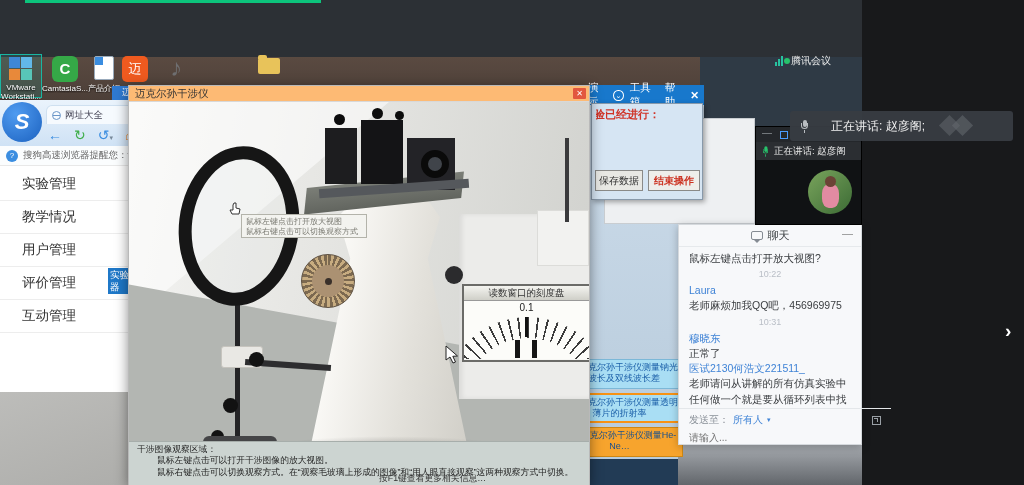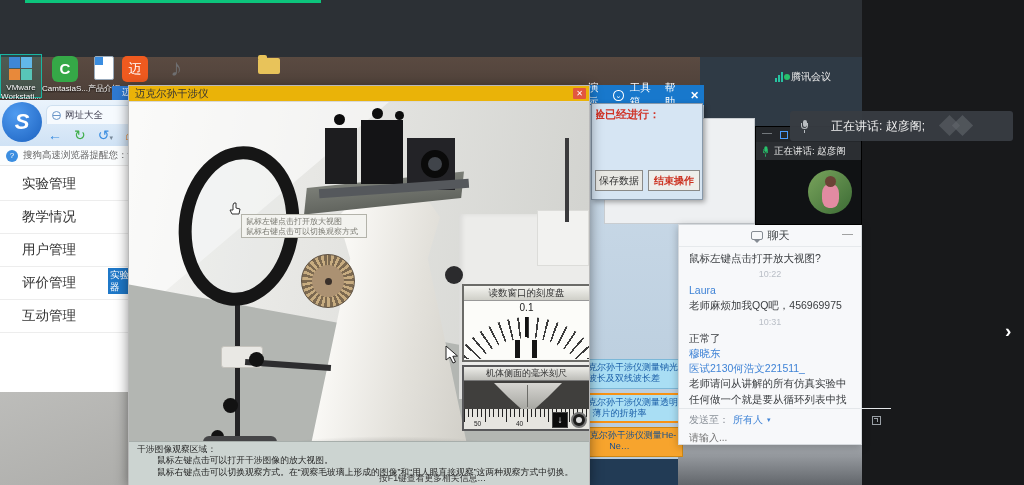--- a/index.html
+++ b/index.html
@@ -60,21 +60,21 @@
     <div class="a" style="left:2px;top:0;width:26px;height:26px;border-radius:5px;background:#ef5a1f;color:#fff;font-size:13px;text-align:center;line-height:26px">迈</div>
     <div class="a" style="left:-8px;top:30px;width:44px;background:#2f7ad1;color:#fff;font-size:8.5px;text-align:center;padding:1px 0">迈克...</div>
   </div>
   <div class="a" style="left:170px;top:54px;color:#6f6f71;font-size:24px;z-index:4">♪</div>
   <div class="a" style="left:258px;top:58px;width:22px;height:16px;background:#e8c35a;border-radius:2px;z-index:4">
     <div class="a" style="left:0;top:-3px;width:9px;height:4px;background:#e8c35a;border-radius:2px 2px 0 0"></div>
   </div>
 
   <div class="a" style="left:700px;top:57px;width:162px;height:70px;background:#2f3a45;z-index:4"></div>
 
-  <div class="a flex" style="left:775px;top:70px;gap:1px;z-index:5">
+  <div class="a flex" style="left:775px;top:54px;gap:1px;z-index:5">
     <span style="display:inline-flex;align-items:flex-end;gap:1px">
       <i style="display:block;width:2px;height:4px;background:#27c2a0"></i>
       <i style="display:block;width:2px;height:7px;background:#27c2a0"></i>
       <i style="display:block;width:2px;height:10px;background:#27c2a0"></i>
     </span>
     <span style="width:6px;height:6px;border-radius:50%;background:#27c26b"></span>
     <span style="font-size:10px;color:#e8e8e8">腾讯会议</span>
   </div>
 
   <div class="a" style="left:0;top:100px;width:345px;height:292px;background:#fff;z-index:6">
@@ -145,21 +145,21 @@
 
   <div class="exp-item" style="top:359px;z-index:8">使用迈克尔孙干涉仪测量钠光的波长及双线波长差</div>
   <div class="exp-item" style="top:393px;z-index:8;border:2px solid #f79214">使用迈克尔孙干涉仪测量透明薄片的折射率</div>
   <div class="exp-item" style="top:427px;z-index:8;background:#f7a42d;border:1px solid #cf8713;color:#17508f">使用迈克尔孙干涉仪测量He-Ne…</div>
   <div class="a" style="left:583px;top:459px;width:121px;height:26px;background:#223b55;z-index:7"></div>
   <div class="a" style="left:678px;top:445px;width:184px;height:40px;background:linear-gradient(#a7abb0,#62666b);z-index:7"></div>
 
   <div class="a" style="left:108px;top:268px;width:34px;height:26px;background:#1f78c8;color:#fff;font-size:9.5px;line-height:1.25;padding:1px 2px;z-index:8">实验仪器</div>
 
   <div class="a" style="left:128px;top:85px;width:462px;height:400px;background:#fff;border:1px solid #b9b9b9;box-shadow:0 3px 12px rgba(0,0,0,.45);z-index:30">
-    <div class="a flex" style="left:0;top:0;width:460px;height:16px;background:#eab308;border-bottom:1px solid #d8d8d8;padding-left:6px">
+    <div class="a flex" style="left:0;top:0;width:460px;height:16px;background:#fdba74;border-bottom:1px solid #d8d8d8;padding-left:6px">
       <span style="font-size:10.5px;color:#333">迈克尔孙干涉仪</span>
       <span class="a" style="right:3px;top:2px;width:13px;height:11px;background:#e2573f;color:#fff;font-size:8px;text-align:center;line-height:11px;border-radius:1px">✕</span>
     </div>
 
     <div class="a" style="left:0;top:16px;width:460px;height:383px;overflow:hidden;background:linear-gradient(100deg,#f4f4f2 0%,#e6e6e3 40%,#cfd0cc 100%)">
 
       <div class="a" style="left:0;top:0;width:260px;height:220px;clip-path:polygon(0 0,100% 0,0 100%);background:rgba(255,255,255,.55)"></div>
       <div class="a" style="left:0;top:150px;width:460px;height:233px;clip-path:polygon(0 14%,100% 50%,100% 100%,0 100%);background:#b3b6b2"></div>
       <div class="a" style="left:330px;top:112px;width:130px;height:185px;background:#ececea;box-shadow:inset 3px 0 5px rgba(0,0,0,.08)"></div>
       <div class="a" style="left:408px;top:108px;width:52px;height:56px;background:#f2f2f0;border:1px solid #dcdcd9"></div>
@@ -205,38 +205,20 @@
         <div style="position:relative;height:58px;overflow:hidden;background:#fcfcf9">
           <div class="a" style="left:-21px;top:16px;width:170px;height:170px;border-radius:50%;background:repeating-conic-gradient(from -55deg,#3c3c3c 0deg 1.3deg,transparent 1.3deg 6.8deg)"></div>
           <div class="a" style="left:0;top:37px;width:128px;height:128px;border-radius:50%;background:#fcfcf9"></div>
           <div class="a" style="left:61px;top:16px;width:3px;height:20px;background:#111"></div>
           <div class="a" style="left:51px;top:39px;width:5px;height:18px;background:#151515"></div>
           <div class="a" style="left:68px;top:39px;width:5px;height:18px;background:#151515"></div>
           <div class="a" style="left:0;top:1px;width:100%;text-align:center;font-size:10px;color:#222">0.1</div>
         </div>
       </div>
 
-      <div class="a" style="left:333px;top:263px;width:129px;height:66px;border:2px solid #58585a;background:#343432;z-index:6">
-        <div style="height:14px;background:linear-gradient(#ececе8,#bdbdb8);background:linear-gradient(#ecece8,#bdbdb8);border-bottom:1px solid #777;font-size:9px;color:#333;text-align:center;line-height:13px">机体侧面的毫米刻尺</div>
-        <div style="position:relative;height:48px;background:#403f3d">
-          <div class="a" style="left:30px;top:2px;width:68px;height:26px;clip-path:polygon(0 0,100% 0,79% 55%,60% 100%,40% 100%,21% 55%);background:linear-gradient(#d6d5d1,#a7a7a2)"></div>
-          <div class="a" style="left:63px;top:4px;width:1px;height:22px;background:#6c6c68"></div>
-          <div class="a" style="left:0;bottom:0;width:125px;height:20px;background:#e6e5e0">
-            <div class="a" style="left:0;top:0;width:100%;height:8px;background:repeating-linear-gradient(90deg,#222 0 1px,transparent 1px 4.2px)"></div>
-            <div class="a" style="left:0;top:0;width:100%;height:13px;background:repeating-linear-gradient(90deg,#222 0 1px,transparent 1px 21px)"></div>
-            <span class="a" style="left:10px;top:11px;font-size:6.5px;color:#222">50</span>
-            <span class="a" style="left:52px;top:11px;font-size:6.5px;color:#222">40</span>
-            <span class="a" style="left:92px;top:11px;font-size:6.5px;color:#222">30</span>
-          </div>
-          <div class="a" style="right:21px;bottom:1px;width:16px;height:16px;background:#0c0c0c;border:1px solid #444;color:#fff;font-size:10px;text-align:center;line-height:14px">↓</div>
-          <div class="a" style="right:2px;bottom:1px;width:16px;height:16px;border-radius:50%;background:#1c1c1c;border:2px solid #777">
-            <div class="a" style="left:3px;top:3px;width:6px;height:6px;border-radius:50%;background:#ddd"></div>
-          </div>
-        </div>
-      </div>
 
       <div class="a" style="left:0;top:339px;width:460px;height:44px;background:#ccd4d1;border-top:1px solid #a7aeab;padding:2px 8px;font-size:8.8px;color:#1f1f1f;line-height:1.3;z-index:4">
         <div>干涉图像观察区域：</div>
         <div style="padding-left:20px">鼠标左键点击可以打开干涉图像的放大视图。</div>
         <div style="padding-left:20px">鼠标右键点击可以切换观察方式。在“观察毛玻璃上形成的图像”和“用人眼直接观察”这两种观察方式中切换。</div>
         <div class="a" style="left:250px;bottom:1px;color:#333">按F1键查看更多相关信息…</div>
       </div>
     </div>
   </div>
 
@@ -245,22 +227,22 @@
       <span class="bubbleico"></span>
       <span style="font-size:11px;color:#3c4043">聊天</span>
       <span class="a" style="right:8px;top:2px;color:#888;font-size:11px">—</span>
     </div>
     <div style="padding:4px 10px;font-size:10.5px;color:#3a3d40;line-height:1.45;height:160px;overflow:hidden">
       <div>鼠标左键点击打开放大视图?</div>
       <div style="text-align:center;color:#b9bec6;font-size:9px;margin:2px 0">10:22</div>
       <div style="color:#3f83d6">Laura</div>
       <div>老师麻烦加我QQ吧，456969975</div>
       <div style="text-align:center;color:#b9bec6;font-size:9px;margin:2px 0">10:31</div>
+      <div style="color:#3f83d6">穆晓东</div>
       <div>正常了</div>
-      <div style="color:#3f83d6">穆晓东</div>
       <div style="color:#3f83d6">医试2130何浩文221511_</div>
       <div>老师请问从讲解的所有仿真实验中任何做一个就是要从循环列表中找</div>
     </div>
     <div class="a" style="left:0;bottom:0;width:212px;height:36px;border-top:1px solid #e4e7ea">
       <div class="flex" style="padding:4px 10px 0;gap:4px;font-size:10px">
         <span style="color:#8a9098">发送至：</span>
         <span style="color:#3f83d6">所有人</span>
         <span style="color:#3f83d6;font-size:7px">▾</span>
         <span style="margin-left:auto;width:9px;height:9px;border:1.2px solid #9aa0a6;position:relative">
             <i style="position:absolute;left:1px;top:1px;width:4px;height:4px;border-top:1.2px solid #9aa0a6;border-right:1.2px solid #9aa0a6"></i>

